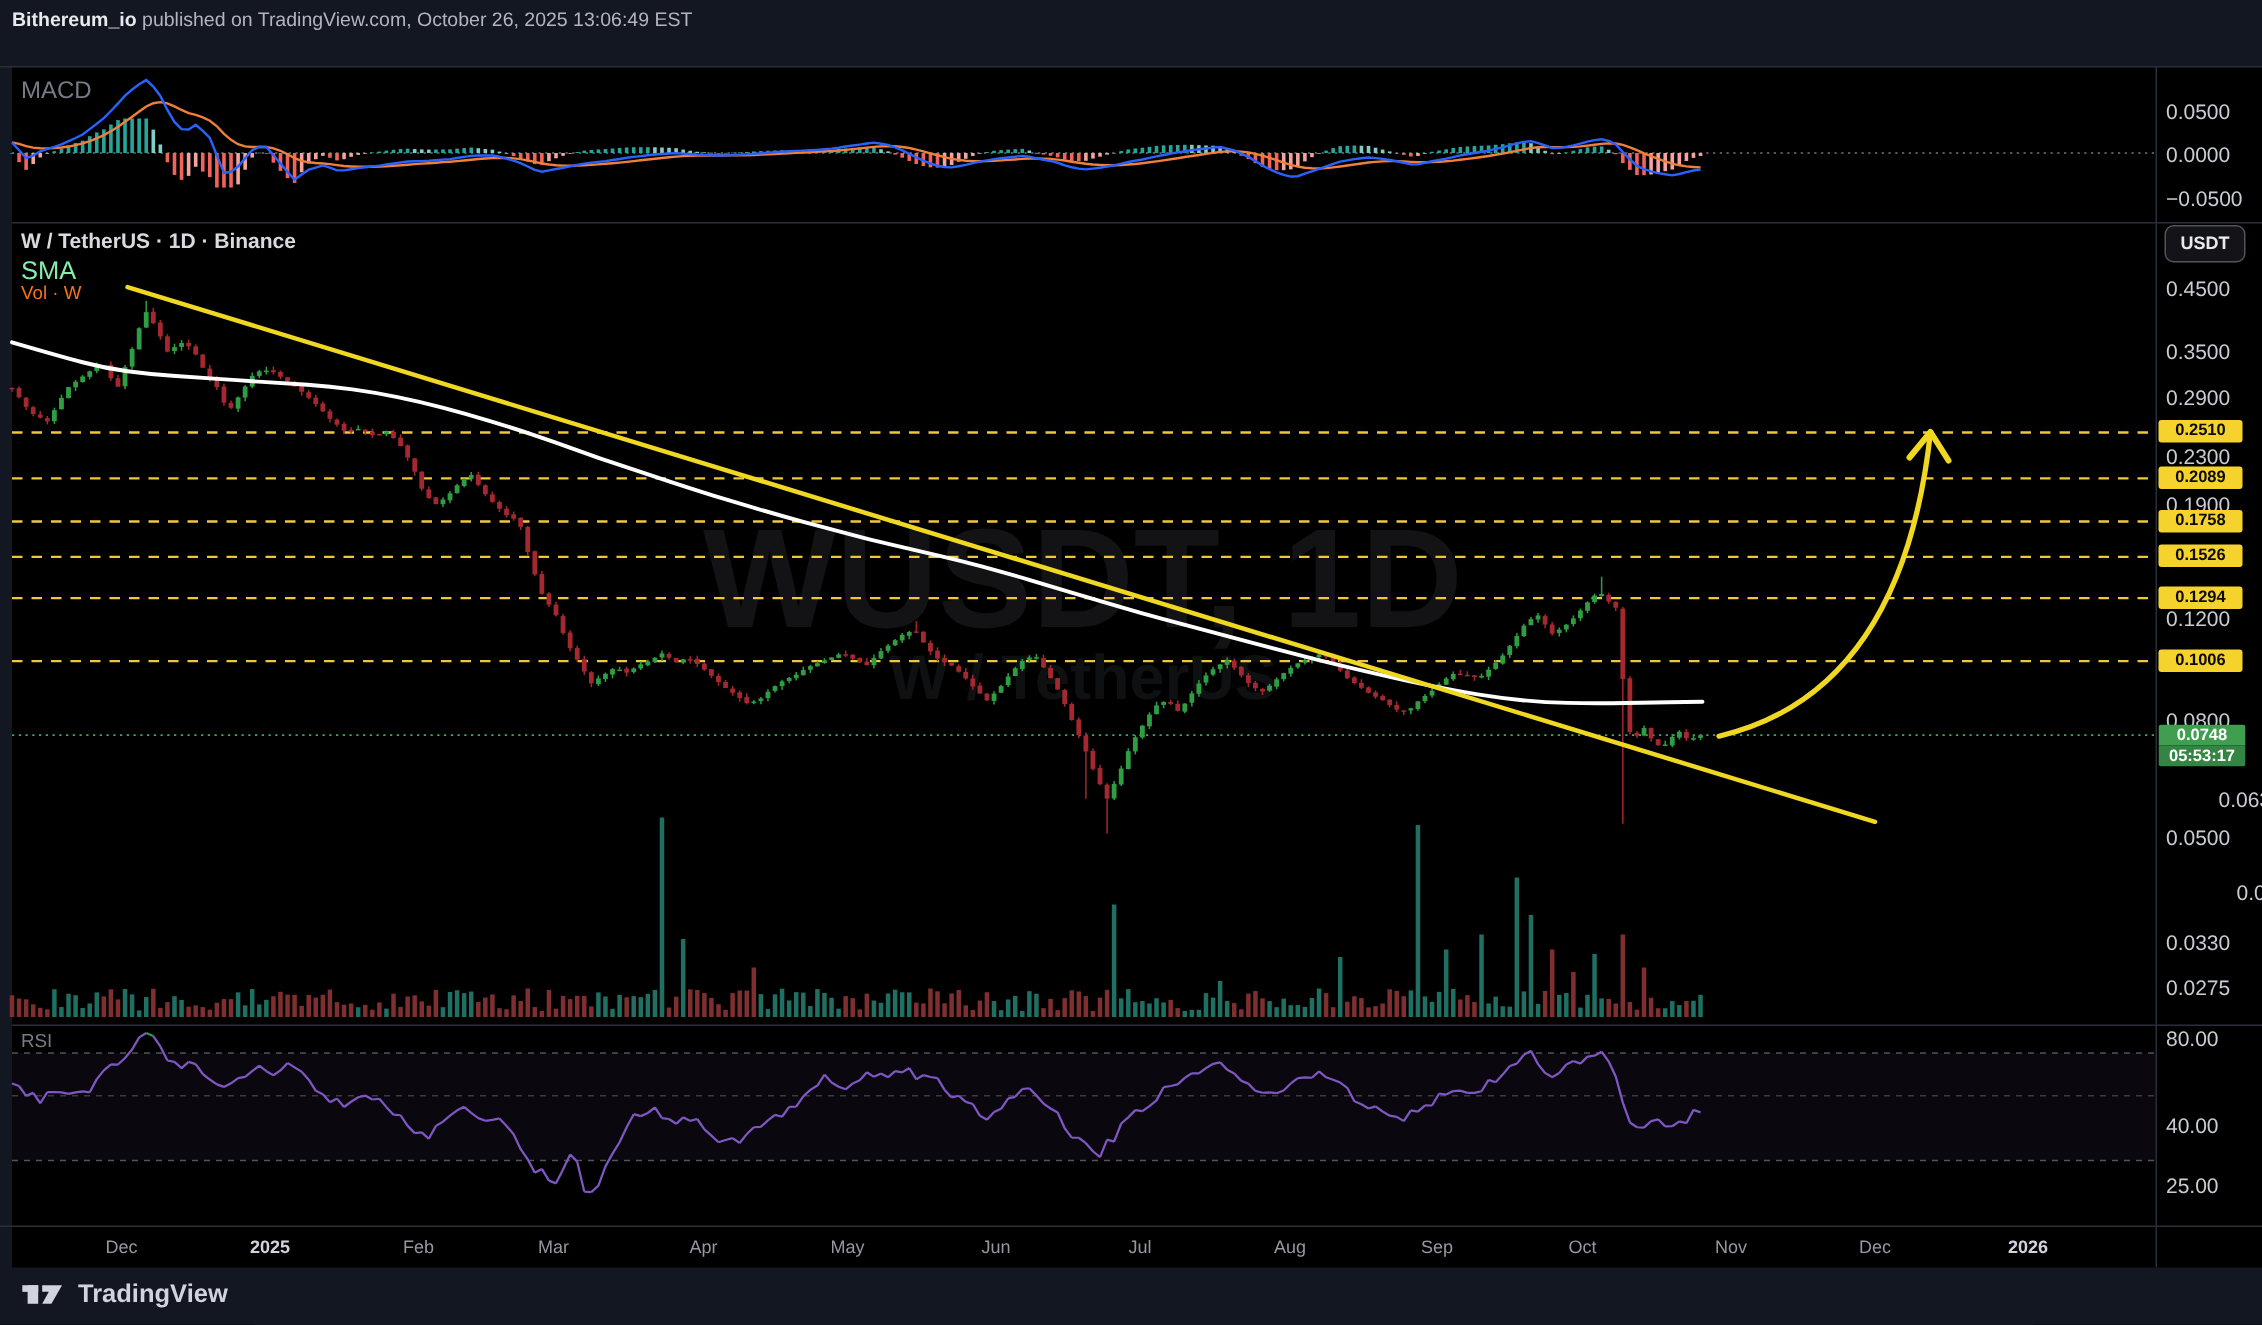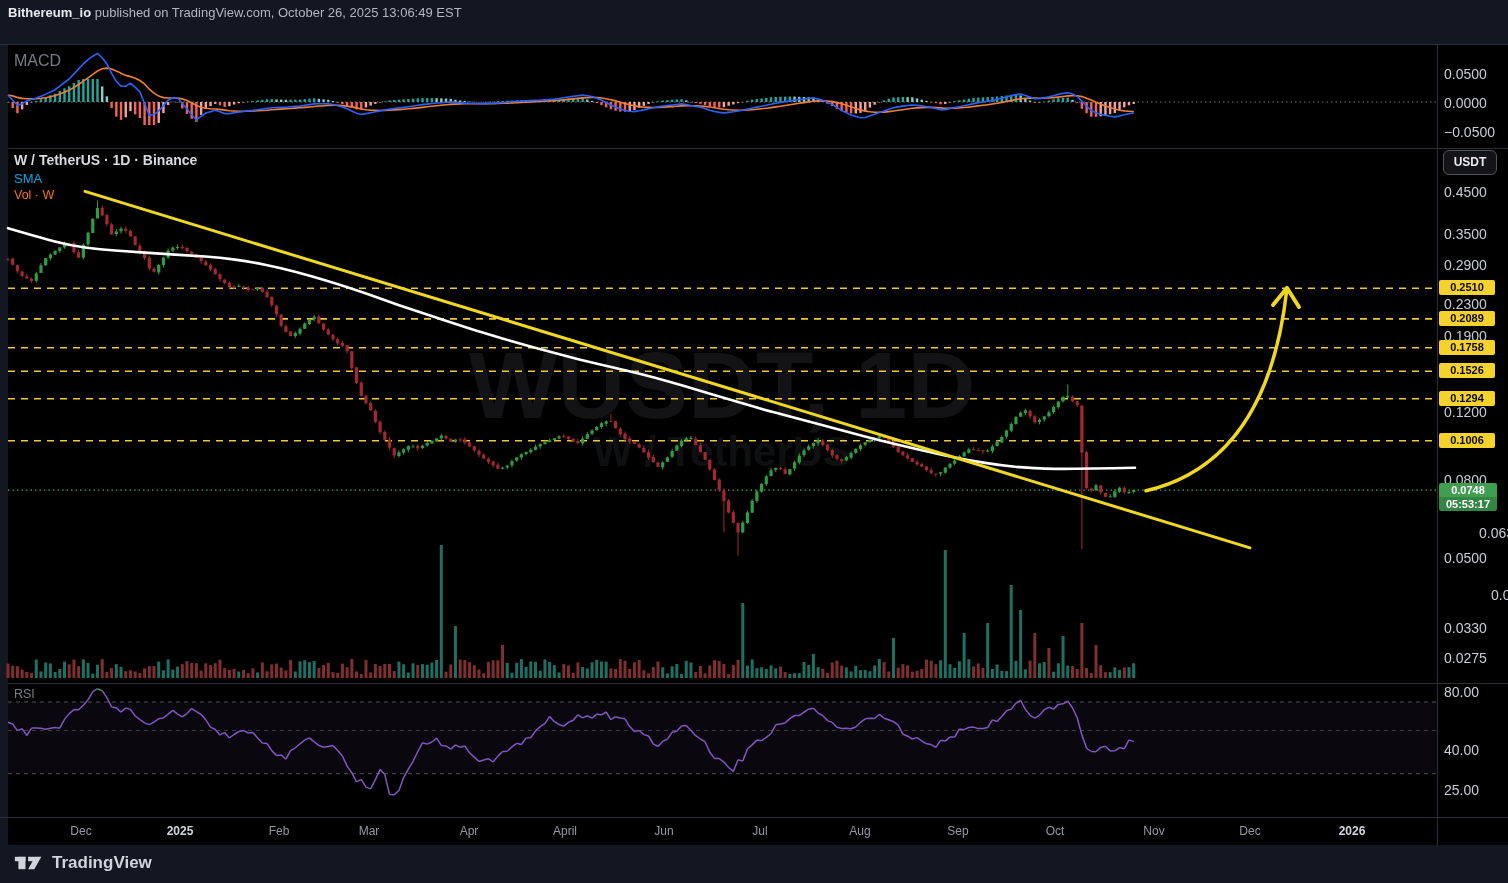--- a/index.html
+++ b/index.html
@@ -1036,21 +1036,21 @@
       <path d="M1146,490.80135784505455 Q1268,462.0950466261053 1287,287.9868256905361" fill="none" stroke="#f0d722" stroke-width="3.5" stroke-linecap="round"></path>
       <path d="M1273,304.9868256905361 L1287,287.9868256905361 L1299,306.9868256905361" fill="none" stroke="#f0d722" stroke-width="4" stroke-linecap="round" stroke-linejoin="round"></path>
     </svg>
 
   <div id="hdr">
     <div class="l1"><b>Bithereum_io</b><span> published on TradingView.com, October 26, 2025 13:06:49 EST</span></div>
   </div>
 
   <div class="ptitle" style="left:14px;top:52px;">MACD</div>
   <div class="ptitle" id="main-title" style="left:14px;top:152px;">W / TetherUS · 1D · Binance</div>
-  <div class="ptitle" style="left:14px;top:171px;font-size:13px;color:#0ea5e9;">SMA</div>
+  <div class="ptitle" style="left:14px;top:171px;font-size:17px;color:#86efac;">SMA</div>
   <div class="ptitle" style="left:14px;top:188px;font-size:12.5px;color:#f97316;">Vol · W</div>
   <div class="ptitle" style="left:14px;top:687px;font-size:12.5px;">RSI</div>
 
   <div class="layer" id="price-axis">
       <div class="tick" style="top: 66px;">0.0500</div>
       <div class="tick" style="top: 95px;">0.0000</div>
       <div class="tick" style="top: 124px;">−0.0500</div>
       <div class="tick" style="top: 184px;">0.4500</div>
       <div class="tick" style="top: 225.894px;">0.3500</div>
       <div class="tick" style="top: 257.242px;">0.2900</div>
@@ -1072,21 +1072,21 @@
       <div class="tick" style="top: 683.7px;">80.00</div>
       <div class="tick" style="top: 742.34px;">40.00</div>
       <div class="tick" style="top: 782.103px;">25.00</div>
     </div>
   <div class="layer" id="time-axis">
       <div class="tlabel" style="left: 81px;">Dec</div>
       <div class="tlabel b" style="left: 180px;">2025</div>
       <div class="tlabel" style="left: 279px;">Feb</div>
       <div class="tlabel" style="left: 369px;">Mar</div>
       <div class="tlabel" style="left: 469px;">Apr</div>
-      <div class="tlabel" style="left: 565px;">April</div>
+      <div class="tlabel" style="left: 565px;">May</div>
       <div class="tlabel" style="left: 664px;">Jun</div>
       <div class="tlabel" style="left: 760px;">Jul</div>
       <div class="tlabel" style="left: 860px;">Aug</div>
       <div class="tlabel" style="left: 958px;">Sep</div>
       <div class="tlabel" style="left: 1055px;">Oct</div>
       <div class="tlabel" style="left: 1154px;">Nov</div>
       <div class="tlabel" style="left: 1250px;">Dec</div>
       <div class="tlabel b" style="left: 1352px;">2026</div>
     </div>
 

